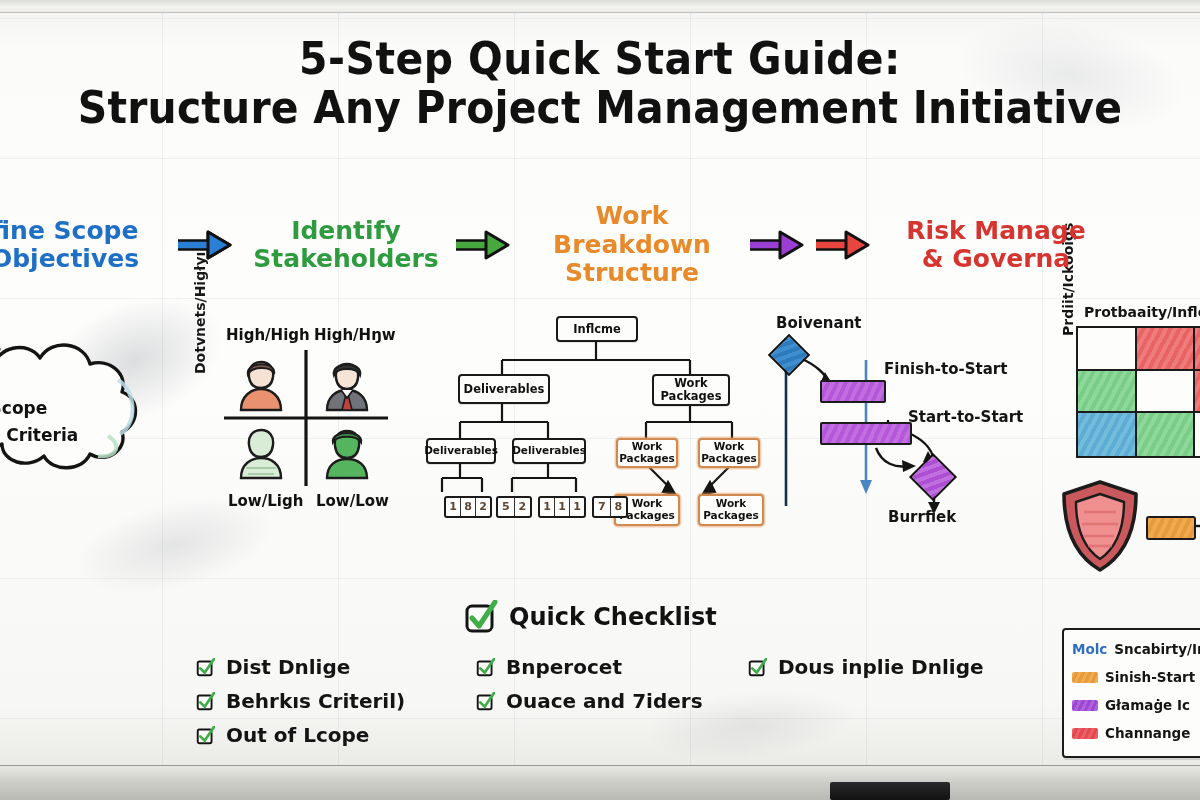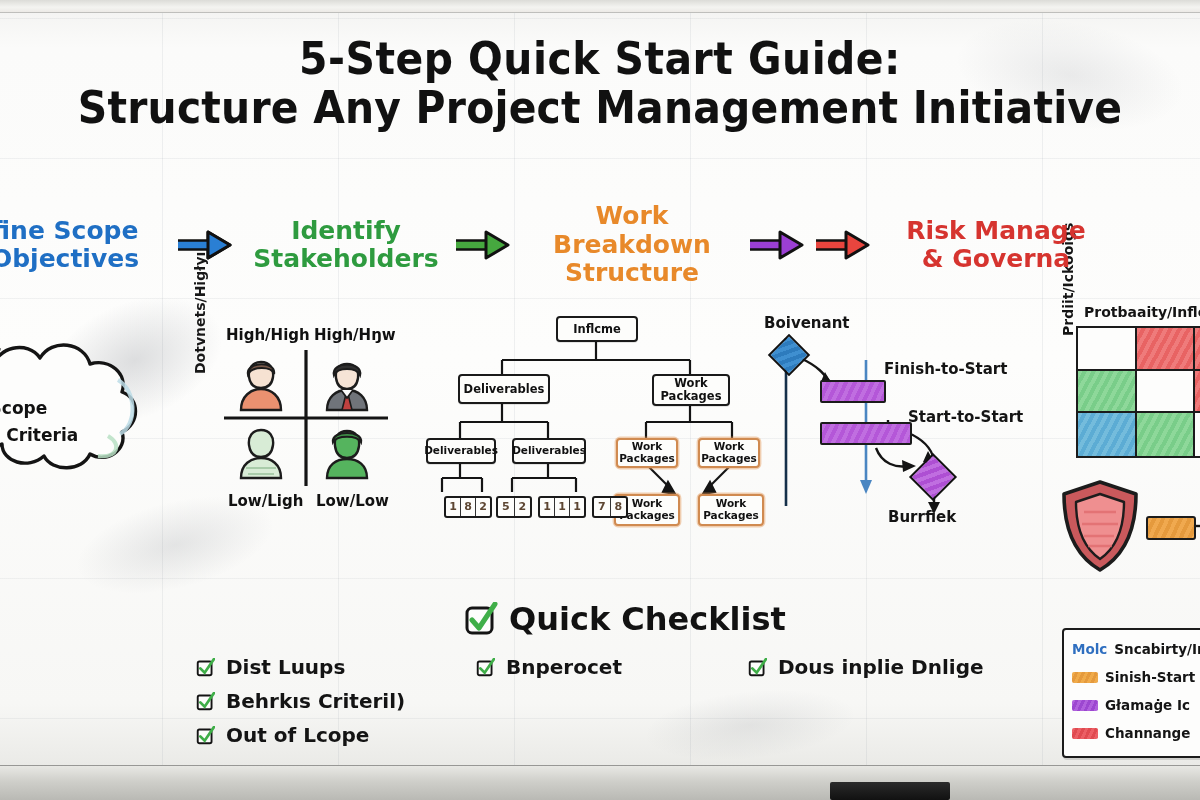--- a/index.html
+++ b/index.html
@@ -121,21 +121,21 @@
     box-shadow:1px 2px 0 rgba(0,0,0,.12);}
   .lg-row{position:relative;display:flex;align-items:center;height:28px;
     padding:0 8px;gap:7px;}
   .lg-sw{width:26px;height:11px;border-radius:2px;flex:0 0 auto;}
   .lg-tx{font-size:13.5px;font-weight:700;color:#151515;white-space:nowrap;overflow:hidden;}
   .lg-tx.blue{color:#2f6fc0;}
 
   
   #ck-title{position:absolute;left:464px;top:600px;z-index:5;display:flex;
     align-items:center;gap:11px;}
-  #ck-title .tx{font-size:32px;font-weight:700;color:#121212;}
+  #ck-title .tx{font-size:24px;font-weight:700;color:#121212;}
   .ck-col{position:absolute;z-index:5;}
   .ck-item{display:flex;align-items:center;gap:11px;height:34px;}
   .ck-item .tx{font-size:20px;font-weight:600;color:#141414;white-space:nowrap;}
   .cbx{flex:0 0 auto;width:19px;height:19px;position:relative;}
 </style>
 </head>
 <body>
 
 <div id="board">
   <div class="grid"></div>
@@ -289,21 +289,21 @@
       <span>1</span>
       <span>1</span>
     </div>
     <div class="numbox" style="left:152px;top:184px;width:36px;height:22px;">
       <span>7</span>
       <span>8</span>
     </div>
   </div>
 
   <div class="panel" id="timeline">
-    <div class="tl-lbl" style="left:8px;top:6px;">Boivenant</div>
+    <div class="tl-lbl" style="left:20px;top:6px;">Boivenant</div>
     <div class="tl-lbl" style="left:128px;top:52px;">Finish-to-Start</div>
     <div class="tl-lbl" style="left:152px;top:100px;">Start-to-Start</div>
     <div class="tl-lbl" style="left:132px;top:200px;">Burrfiek</div>
 
     <svg width="268" height="242" viewBox="0 0 268 242" style="position:absolute;left:0;top:0;">
       <path d="M30 30 L30 198" stroke="#15304a" stroke-width="2.6"></path>
       <path d="M110 52 L110 180" stroke="#4a86c2" stroke-width="2.6"></path>
       <path d="M104 172 L110 186 L116 172 Z" fill="#4a86c2"></path>
       <path d="M44 50 C62 58 68 66 74 74" stroke="#141414" stroke-width="2.4" fill="none"></path>
       <path d="M69 64 L77 78 L64 76 Z" fill="#141414"></path>
@@ -383,21 +383,21 @@
   </div>
 
   <div class="ck-col" style="left:196px;top:650px;">
     <div class="ck-item">
       <span class="cbx">
         <svg width="19" height="19" viewBox="0 0 22 22">
             <rect x="2" y="4" width="16" height="16" rx="2" fill="#fdfdfc" stroke="#141414" stroke-width="2.2"></rect>
             <path d="M5 12 L10 17 L21 1" fill="none" stroke="#3fae48" stroke-width="3.2" stroke-linecap="round"></path>
           </svg>
       </span>
-      <span class="tx">Dist Luups</span>
+      <span class="tx">Dist Dnlige</span>
     </div>
     <div class="ck-item">
       <span class="cbx">
         <svg width="19" height="19" viewBox="0 0 22 22">
             <rect x="2" y="4" width="16" height="16" rx="2" fill="#fdfdfc" stroke="#141414" stroke-width="2.2"></rect>
             <path d="M5 12 L10 17 L21 1" fill="none" stroke="#3fae48" stroke-width="3.2" stroke-linecap="round"></path>
           </svg>
       </span>
       <span class="tx">Behrkıs Criteril)</span>
     </div>
@@ -414,20 +414,29 @@
 
   <div class="ck-col" style="left:476px;top:650px;">
     <div class="ck-item">
       <span class="cbx">
         <svg width="19" height="19" viewBox="0 0 22 22">
             <rect x="2" y="4" width="16" height="16" rx="2" fill="#fdfdfc" stroke="#141414" stroke-width="2.2"></rect>
             <path d="M5 12 L10 17 L21 1" fill="none" stroke="#3fae48" stroke-width="3.2" stroke-linecap="round"></path>
           </svg>
       </span>
       <span class="tx">Bnperocet</span>
+    </div>
+    <div class="ck-item">
+      <span class="cbx">
+        <svg width="19" height="19" viewBox="0 0 22 22">
+            <rect x="2" y="4" width="16" height="16" rx="2" fill="#fdfdfc" stroke="#141414" stroke-width="2.2"></rect>
+            <path d="M5 12 L10 17 L21 1" fill="none" stroke="#3fae48" stroke-width="3.2" stroke-linecap="round"></path>
+          </svg>
+      </span>
+      <span class="tx">Ouace and 7iders</span>
     </div>
   </div>
 
   <div class="ck-col" style="left:748px;top:650px;">
     <div class="ck-item">
       <span class="cbx">
         <svg width="19" height="19" viewBox="0 0 22 22">
             <rect x="2" y="4" width="16" height="16" rx="2" fill="#fdfdfc" stroke="#141414" stroke-width="2.2"></rect>
             <path d="M5 12 L10 17 L21 1" fill="none" stroke="#3fae48" stroke-width="3.2" stroke-linecap="round"></path>
           </svg>

